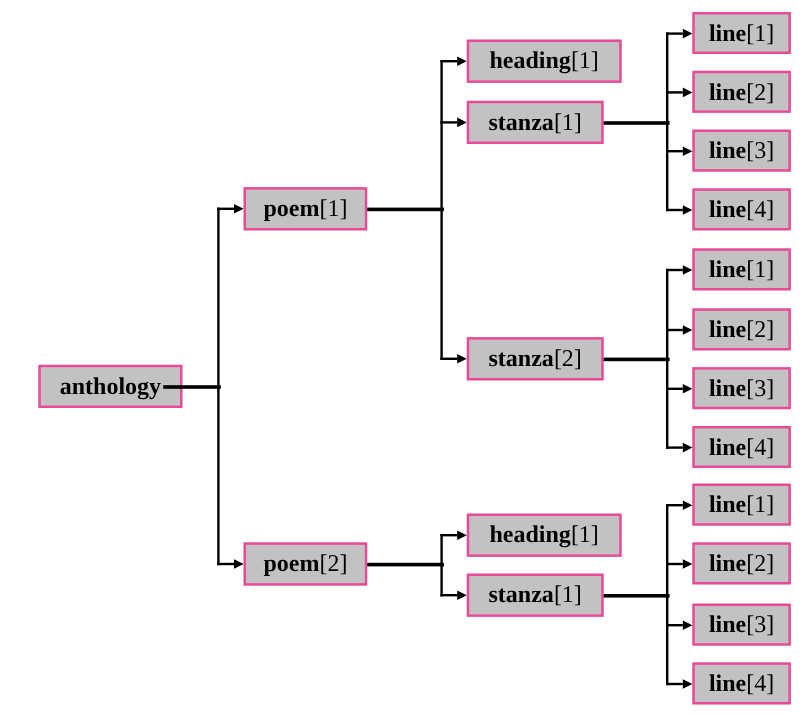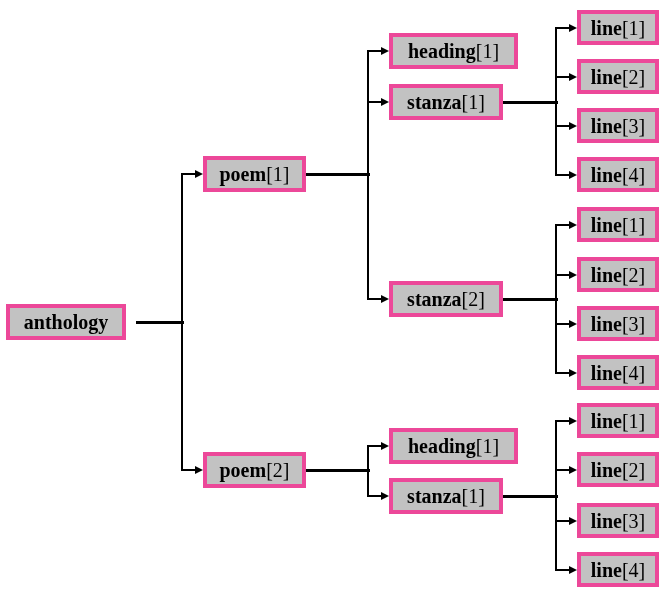--- a/index.html
+++ b/index.html
@@ -8,21 +8,21 @@
     width:669px;
     height:596px;
     background:#ffffff;
     overflow:hidden;
     font-family:"Liberation Serif","DejaVu Serif",serif;
   }
   .node{
     position:absolute;
     box-sizing:border-box;
     background:#c2c2c2;
-    border:4px solid #ec4899;
+    border:2px solid #ec4899;
     display:flex;
     align-items:center;
     justify-content:center;
     font-size:20px;
     color:#000000;
     white-space:nowrap;
     line-height:1;
   }
   .nm{font-weight:bold;}
   .br{font-weight:normal;}
@@ -33,21 +33,21 @@
     border-top:4px solid transparent;
     border-bottom:4px solid transparent;
     border-left:8px solid #000000;
   }
 </style>
 </head>
 <body>
 
 <div class="canvas" id="canvas">
 
-  <div class="node" style="left:6px;top:304px;width:120px;height:36px">
+  <div class="node" style="left:32px;top:304px;width:120px;height:36px">
       <span class="nm">anthology</span>
       <span class="br"></span>
     </div>
 
   <div class="node" style="left:203px;top:156px;width:103px;height:36px">
       <span class="nm">poem</span>
       <span class="br">[1]</span>
     </div>
 
   <div class="node" style="left:389px;top:33px;width:129px;height:36px">

